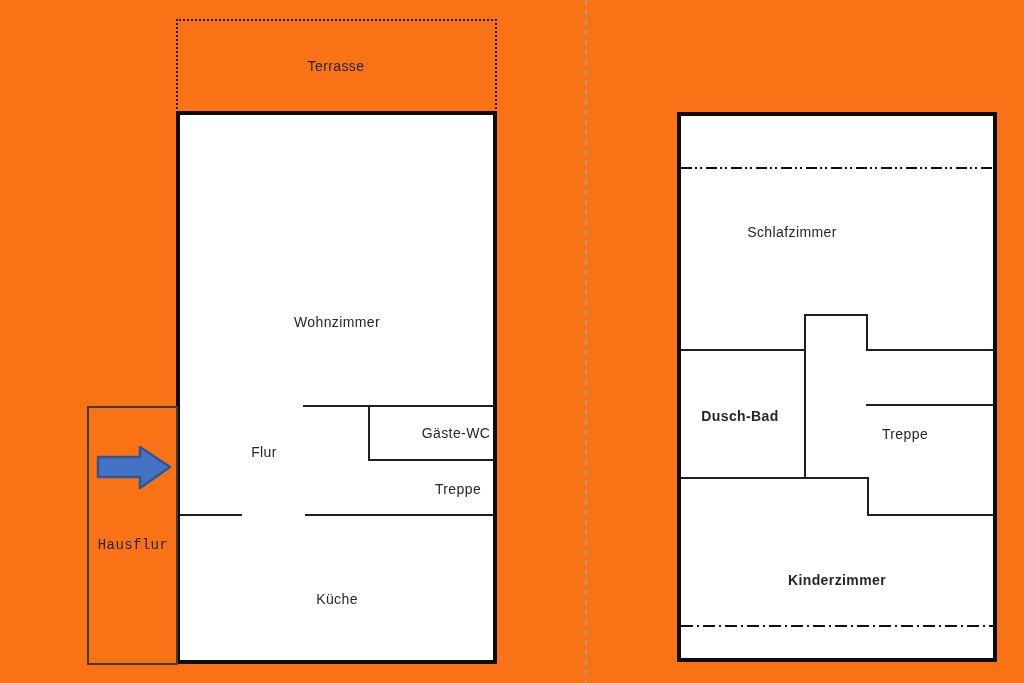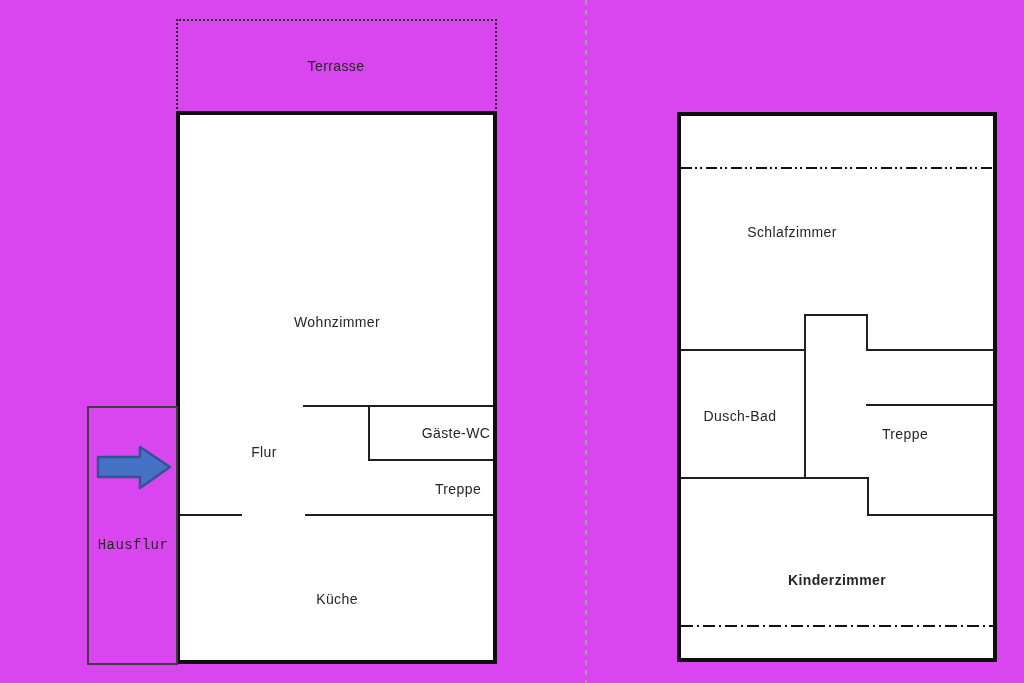--- a/index.html
+++ b/index.html
@@ -3,21 +3,21 @@
 <meta charset="utf-8">
 <style>
   * { margin: 0; padding: 0; box-sizing: border-box; }
   html, body { background: #ffffff; }
   body { font-family: "Liberation Sans", "DejaVu Sans", sans-serif; }
 
   .canvas {
     position: relative;
     width: 1024px;
     height: 683px;
-    background: #d946ef;
+    background: #f97316;
     overflow: hidden;
   }
 
   .plan { position: absolute; inset: 0; }
 
   
   .room-label {
     position: absolute;
     transform: translate(-50%, -50%);
     font-size: 14px;
@@ -131,18 +131,18 @@
     <div class="wall-h" style="left:866px; top:349px; width:127px;"></div>
     <div class="wall-h" style="left:804px; top:314px; width:64px;"></div>
     <div class="wall-v" style="left:804px; top:314px; height:165px;"></div>
     <div class="wall-v" style="left:866px; top:314px; height:37px;"></div>
     <div class="wall-h" style="left:866px; top:404px; width:127px;"></div>
     <div class="wall-h" style="left:681px; top:477px; width:188px;"></div>
     <div class="wall-v" style="left:867px; top:477px; height:39px;"></div>
     <div class="wall-h" style="left:867px; top:514px; width:126px;"></div>
 
     <span class="room-label" style="left:792px; top:232px;">Schlafzimmer</span>
-    <span class="room-label" style="left:740px; top:416px;">Dusch-Bad</span>
+    <span class="room-label" style="left:740px; top:416px;font-weight:bold;">Dusch-Bad</span>
     <span class="room-label" style="left:905px; top:434px;">Treppe</span>
     <span class="room-label" style="left:837px; top:580px;font-weight:bold;">Kinderzimmer</span>
   </div>
 
 </div>
 
 </body></html>

